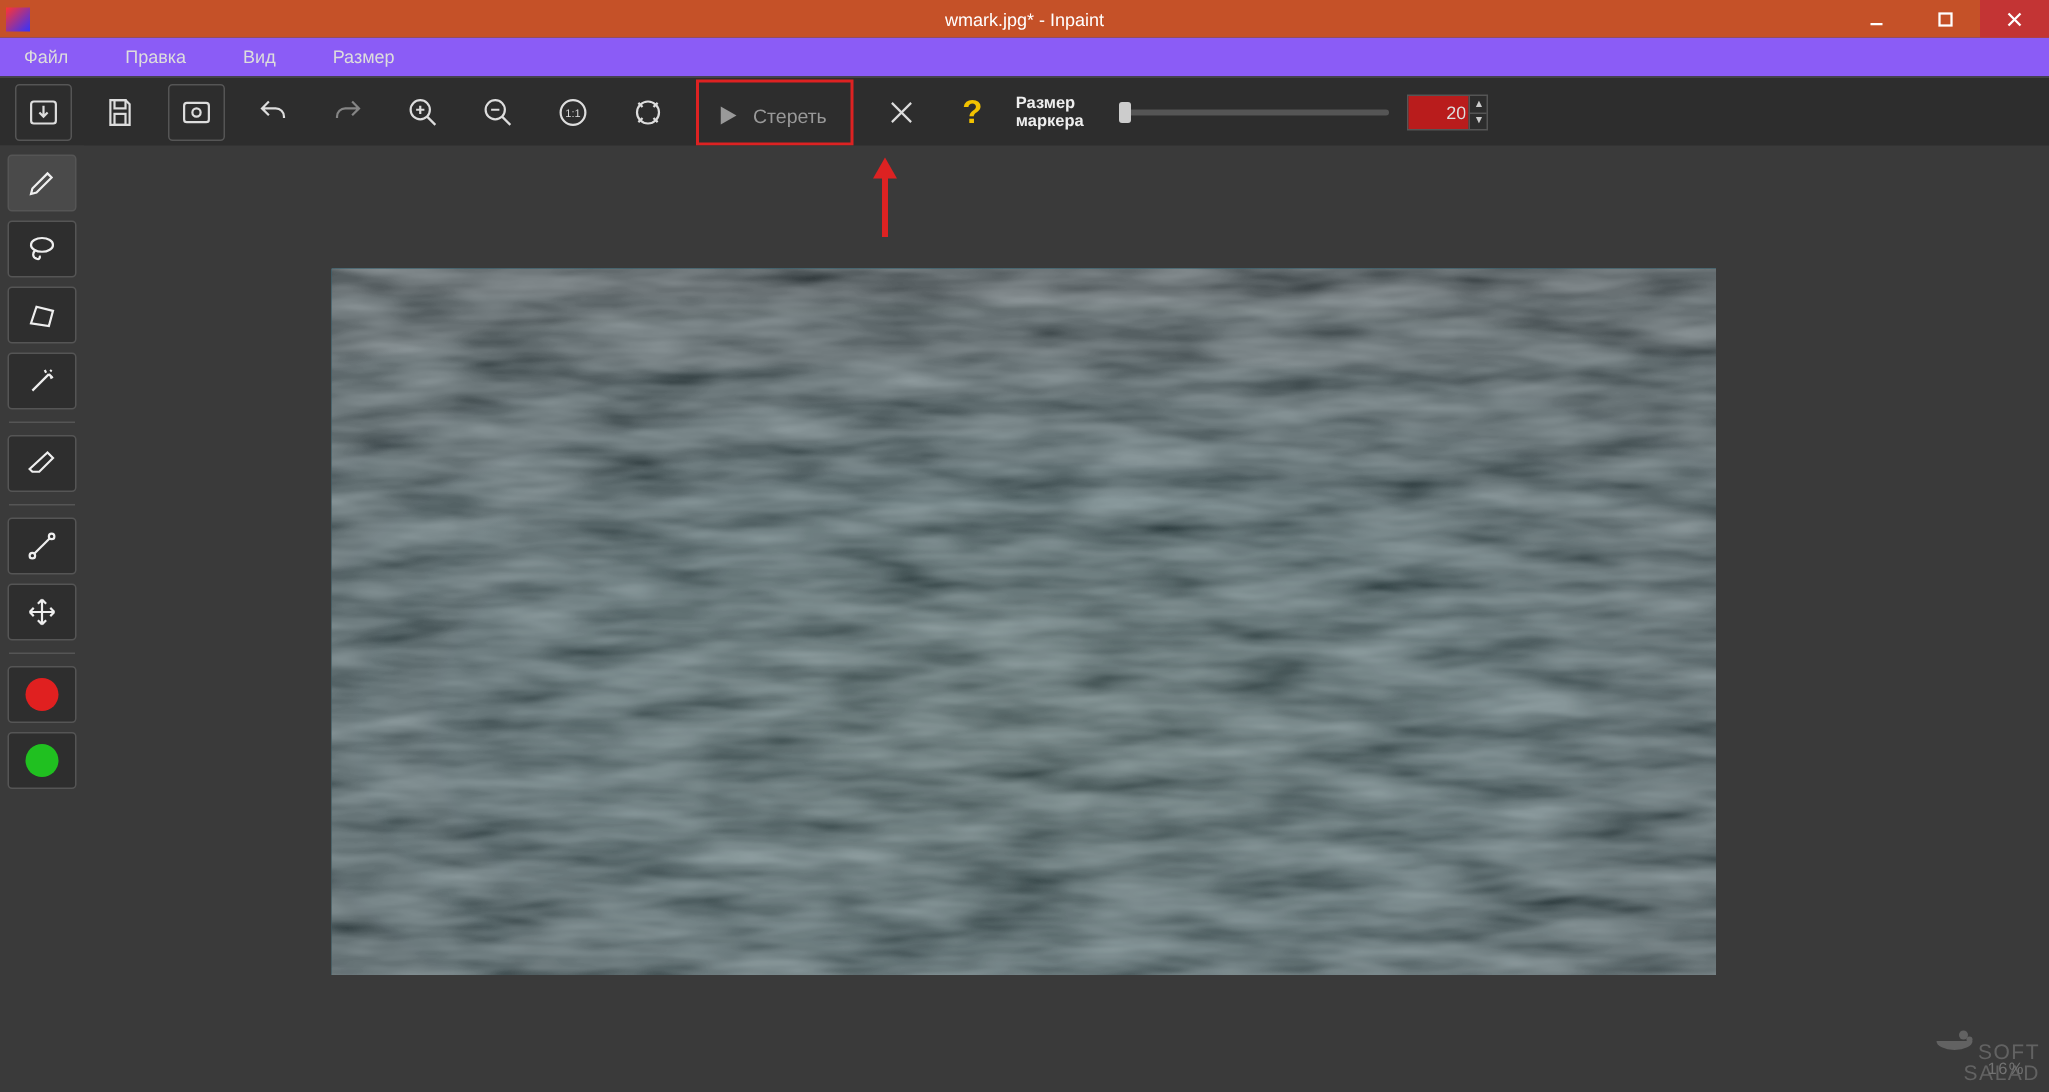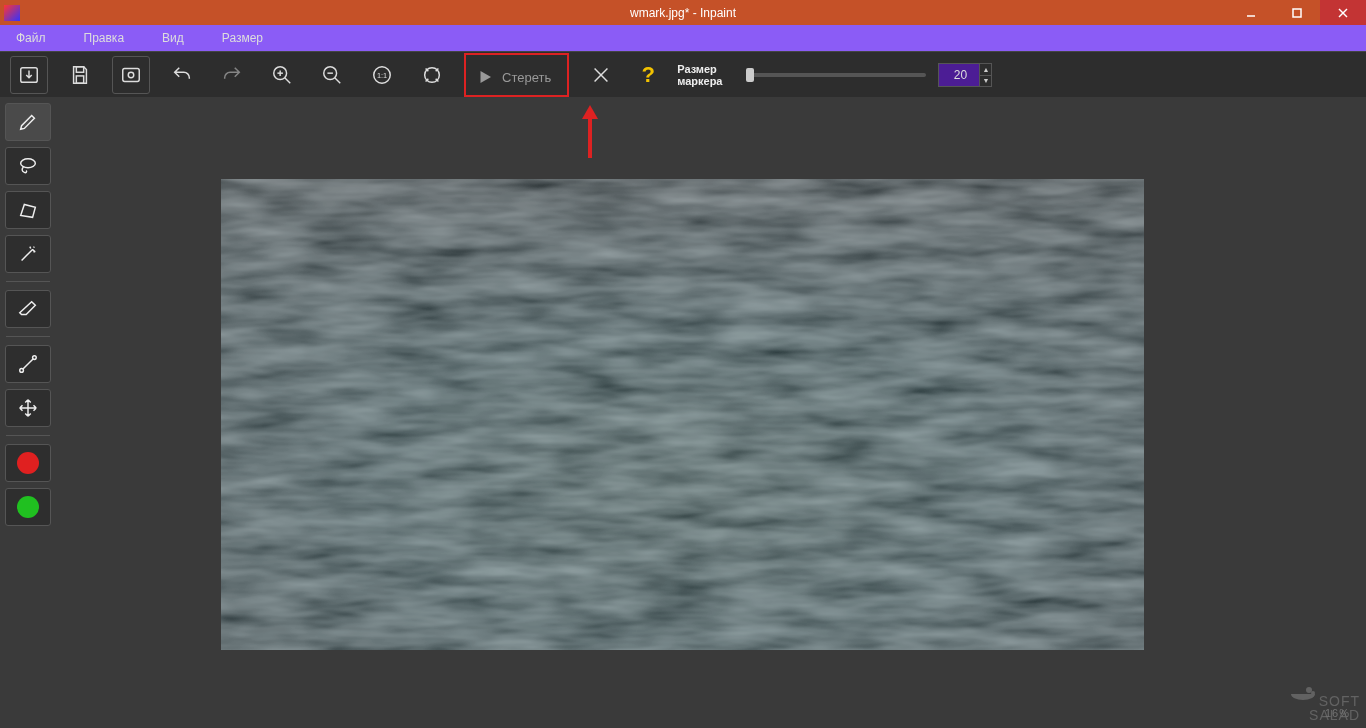--- a/index.html
+++ b/index.html
@@ -18,21 +18,21 @@
   .tbtn{width:36px;height:36px;margin-right:14px;display:flex;align-items:center;justify-content:center;color:#ddd;cursor:pointer;}
   .tbtn svg{width:22px;height:22px;stroke:#ddd;fill:none;stroke-width:1.6;}
   .tbtn.boxed{border:1px solid #555;border-radius:3px;}
   .erase-btn{height:36px;border:2px solid #d22;display:flex;align-items:center;padding:4px 16px 0 10px;color:#999;font-size:13px;margin-right:14px;}
   .erase-btn svg{width:18px;height:18px;margin-right:8px;fill:#999;}
   .help-btn{color:#f2c200;font-size:22px;font-weight:bold;width:30px;text-align:center;margin-right:14px;}
   .marker-lbl{font-size:11px;font-weight:bold;color:#eee;line-height:12px;margin-right:24px;}
   .slider{width:180px;height:4px;background:#555;border-radius:2px;position:relative;margin-right:12px;}
   .slider .thumb{position:absolute;left:0;top:-5px;width:8px;height:14px;background:#ccc;border-radius:2px;}
   .spin{display:flex;align-items:stretch;height:22px;border:1px solid #555;}
-  .spin input{width:34px;background:#4c1d95;border:none;color:#ddd;font-size:12px;text-align:center;padding-left:4px;outline:none;}
+  .spin input{width:34px;background:#b91c1c;border:none;color:#ddd;font-size:12px;text-align:right;padding-left:4px;outline:none;}
   .spin .arrows{display:flex;flex-direction:column;width:12px;}
   .spin .arrows div{flex:1;display:flex;align-items:center;justify-content:center;font-size:7px;border-left:1px solid #555;color:#ccc;}
   .spin .arrows div:first-child{border-bottom:1px solid #555;}
   
   .workspace{position:absolute;top:97px;bottom:0;left:0;right:0;background:#3a3a3a;}
   .leftbar{position:absolute;left:0;top:0;bottom:0;width:56px;padding-top:6px;display:flex;flex-direction:column;align-items:center;background:#3a3a3a;}
   .ltool{width:44px;height:36px;margin-bottom:6px;border:1px solid #555;border-radius:3px;display:flex;align-items:center;justify-content:center;background:#2e2e2e;}
   .ltool.active{background:#4a4a4a;}
   .ltool svg{width:22px;height:22px;stroke:#eee;fill:none;stroke-width:1.6;}
   .color-dot{width:22px;height:22px;border-radius:50%;}

